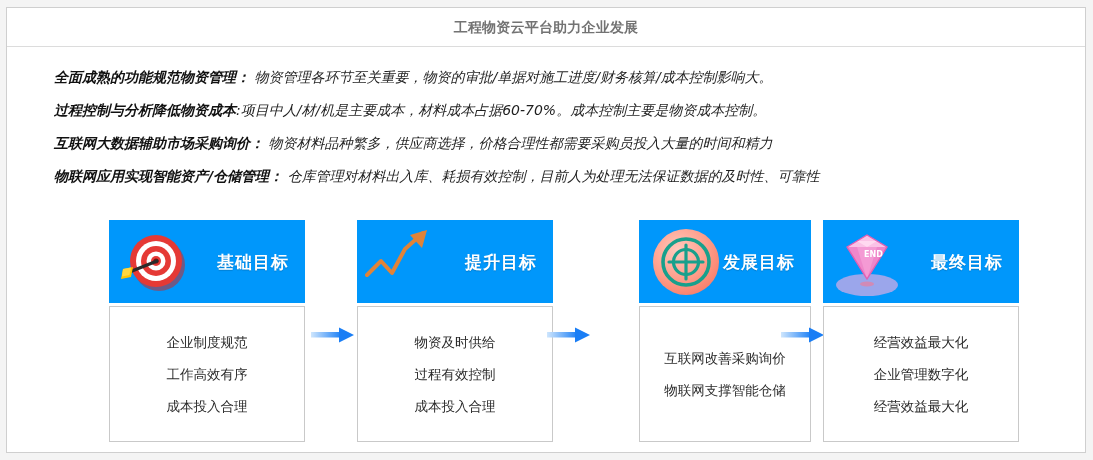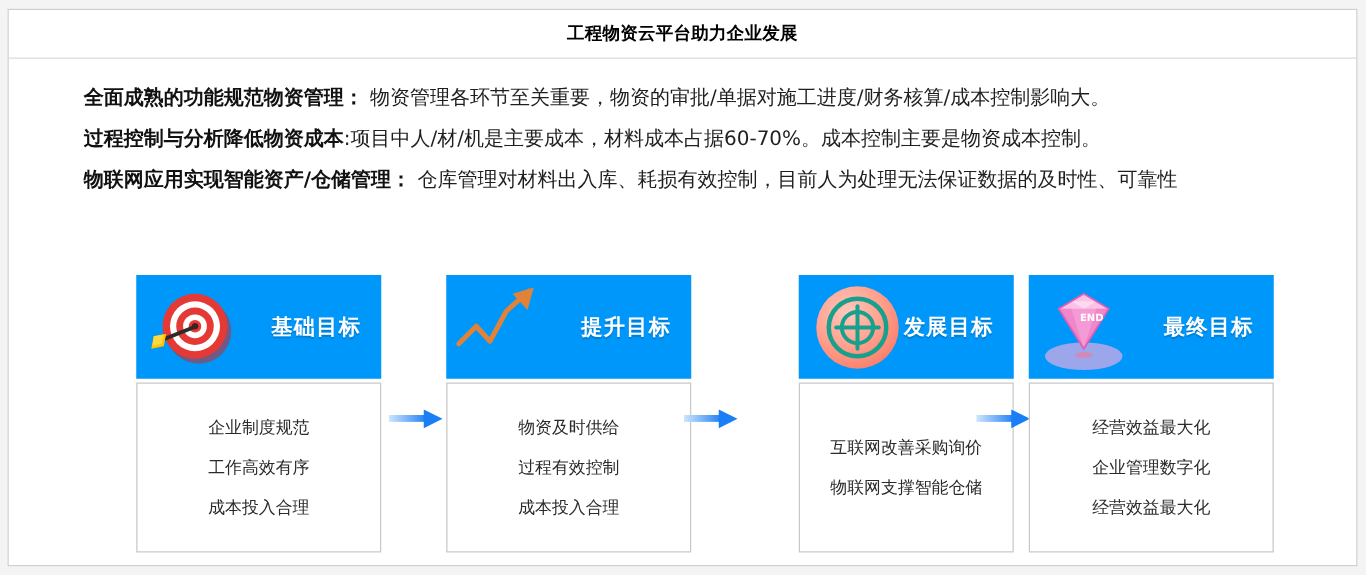--- a/index.html
+++ b/index.html
@@ -24,35 +24,36 @@
     background: #ffffff;
     border: 1px solid #cfcfcf;
     box-sizing: border-box;
   }
   .panel-title {
     height: 38px;
     line-height: 38px;
     text-align: center;
     font-size: 14px;
     font-weight: bold;
-    color: #000000;
+    color: #737373;
     border-bottom: 1px solid #dcdcdc;
     letter-spacing: 0.2px;
   }
   .body-text {
     padding: 14px 0 0 0;
   }
   .para {
-    margin: 0 0 0 60px;
+    margin: 0 0 0 47px;
     padding: 0;
     height: 33px;
     line-height: 33px;
-    font-size: 16px;
+    font-size: 14px;
     color: #1f1f1f;
     white-space: nowrap;
+    font-style: italic;
   }
   .para .lead {
     font-weight: bold;
     color: #111111;
   }
   .para .rest {
     font-weight: normal;
     color: #1f1f1f;
   }
 
@@ -131,20 +132,23 @@
     <div class="body-text">
 
       <p class="para">
         <span class="lead">全面成熟的功能规范物资管理：</span><span class="rest"> 物资管理各环节至关重要，物资的审批/单据对施工进度/财务核算/成本控制影响大。</span>
       </p>
 
       <p class="para">
         <span class="lead">过程控制与分析降低物资成本</span><span class="rest">:项目中人/材/机是主要成本，材料成本占据60-70%。成本控制主要是物资成本控制。</span>
       </p>
 
+      <p class="para">
+        <span class="lead">互联网大数据辅助市场采购询价：</span><span class="rest"> 物资材料品种繁多，供应商选择，价格合理性都需要采购员投入大量的时间和精力</span>
+      </p>
 
       <p class="para">
         <span class="lead">物联网应用实现智能资产/仓储管理：</span><span class="rest"> 仓库管理对材料出入库、耗损有效控制，目前人为处理无法保证数据的及时性、可靠性</span>
       </p>
 
     </div>
 
     <div class="flow">
 
       <div class="card" style="left:91px;">

